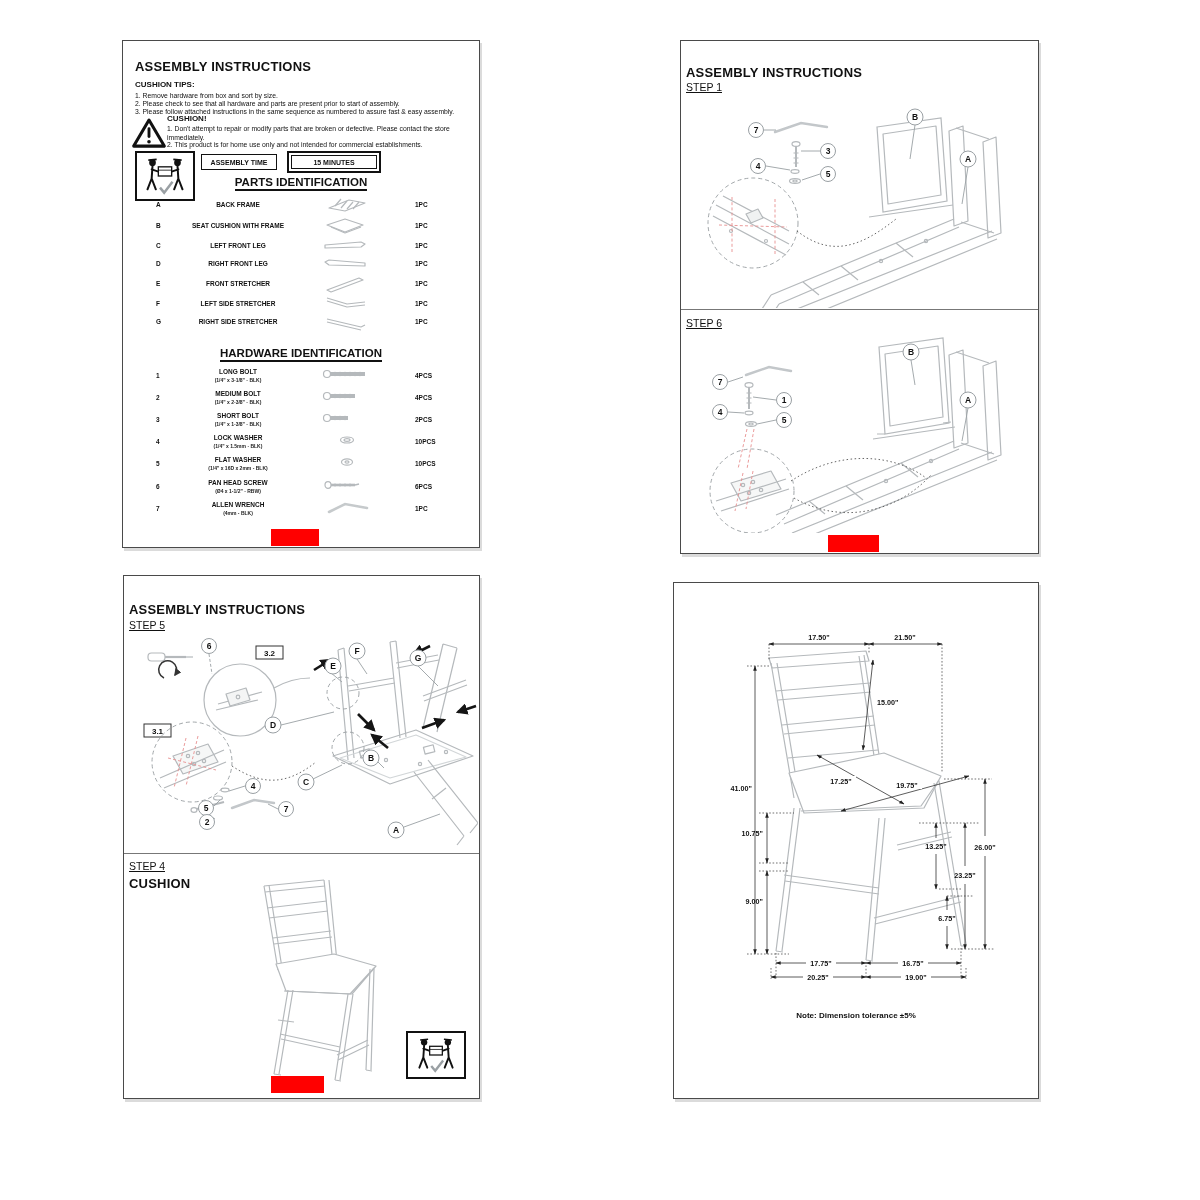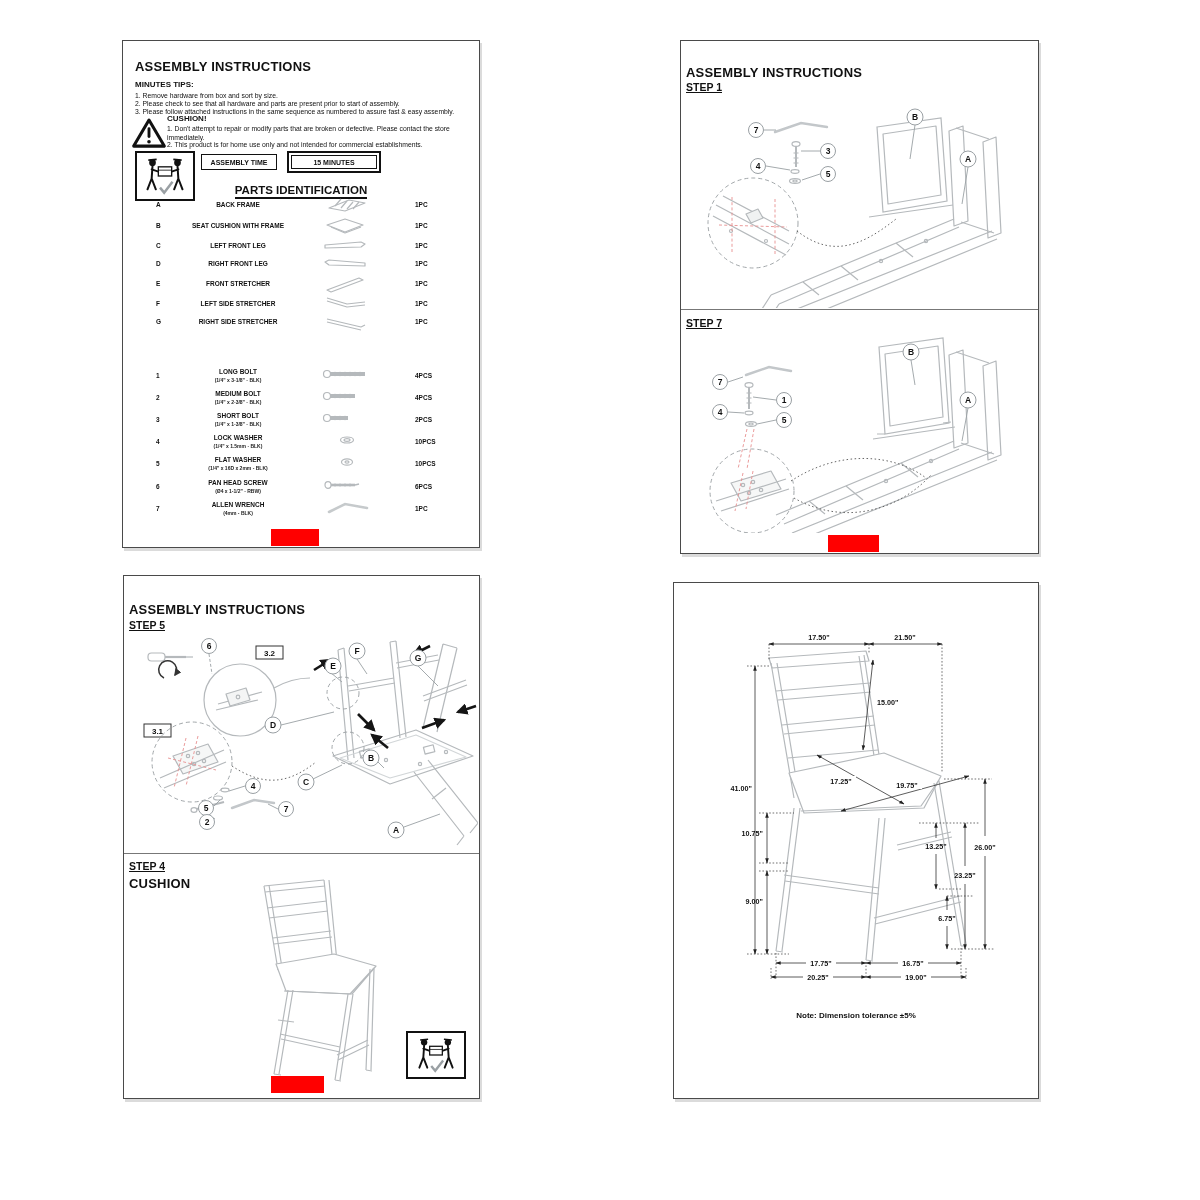--- a/index.html
+++ b/index.html
@@ -1,20 +1,20 @@
 <!DOCTYPE html>
 <html><head>
 <meta charset="utf-8">
 <style>
   html,body{margin:0;padding:0;background:#fff;width:1200px;height:1200px;font-family:"Liberation Sans",sans-serif;color:#111;}
   .canvas{position:relative;width:1200px;height:1200px;background:#fff;overflow:hidden;}
   .page{position:absolute;background:#fff;border:1px solid #4a4a4a;box-shadow:2px 3px 0 rgba(0,0,0,.14);}
   .abs{position:absolute;}
   .t-main{font-weight:bold;font-size:13px;letter-spacing:.2px;}
-  .t-step{font-weight:bold;font-size:10.5px;text-decoration:underline;}
+  .t-step{font-weight:normal;font-size:10.5px;text-decoration:underline;}
   .t-h2{font-weight:bold;font-size:11.5px;display:inline-block;border-bottom:2px solid #111;padding-bottom:1px;}
   .t-small{font-size:6.8px;line-height:8.5px;}
   .t-bold8{font-weight:bold;font-size:8px;}
   .cell{position:absolute;font-weight:bold;font-size:6.5px;}
   .spec{font-weight:bold;font-size:5px;color:#222;}
   .timebox{border:1.5px solid #111;display:flex;align-items:center;justify-content:center;font-weight:bold;font-size:7px;}
   .timebox2{border:2px solid #111;padding:2px;}
   .timebox2 .inner{border:1px solid #111;display:flex;align-items:center;justify-content:center;font-weight:bold;font-size:7px;height:100%;box-sizing:border-box;}
   .redblock{position:absolute;background:#FF0000;}
   .divider{position:absolute;left:0;height:1px;background:#777;}
@@ -38,21 +38,21 @@
   .blkarrow{stroke:#151515;stroke-width:2.6;}
   .pict{stroke:#111;fill:none;stroke-width:2.4;stroke-linecap:round;}
 </style>
 </head>
 <body>
 
 <div class="canvas">
 
   <div class="page" style="left:122px;top:40px;width:356px;height:506px;">
     <div class="abs t-main" style="left:12px;top:18px;">ASSEMBLY INSTRUCTIONS</div>
-    <div class="abs t-bold8" style="left:12px;top:39px;">MINUTES TIPS:</div>
+    <div class="abs t-bold8" style="left:12px;top:39px;">CUSHION TIPS:</div>
     <div class="abs t-small" style="left:12px;top:51px;width:335px;">1. Remove hardware from box and sort by size.</div>
     <div class="abs t-small" style="left:12px;top:59px;width:335px;">2. Please check to see that all hardware and parts are present prior to start of assembly.</div>
     <div class="abs t-small" style="left:12px;top:67px;width:335px;">3. Please follow attached instructions in the same sequence as numbered to assure fast &amp; easy assembly.</div>
 
     <svg class="abs" style="left:8px;top:76px;" width="36" height="33" viewBox="0 0 40 36">
       <path d="M20,3 L37,32 L3,32 Z" fill="#fff" stroke="#111" stroke-width="3.4" stroke-linejoin="round"></path>
       <rect x="18.4" y="11" width="3.2" height="12" rx="1.6" fill="#111"></rect>
       <circle cx="20" cy="27.2" r="2" fill="#111"></circle>
     </svg>
     <div class="abs t-bold8" style="left:44px;top:73px;">CUSHION!</div>
@@ -74,21 +74,21 @@
     </div>
     <div class="abs timebox" style="left:78px;top:113px;width:74px;height:14px;">
         <span>ASSEMBLY TIME</span>
       </div>
     <div class="abs timebox2" style="left:164px;top:110px;width:86px;height:14px;">
       <div class="inner">
           <span>15 MINUTES</span>
         </div>
     </div>
 
-    <div class="abs" style="left:0;top:139px;width:356px;text-align:center;">
+    <div class="abs" style="left:0;top:131px;width:356px;text-align:center;">
       <span class="t-h2">PARTS IDENTIFICATION</span>
     </div>
 
     <div>
       <div>
         <div class="cell" style="left:33px;top:160px;">A</div>
         <div class="cell" style="left:40px;top:160px;width:150px;text-align:center;">BACK FRAME</div>
         <svg class="abs" style="left:198px;top:155px;" width="48" height="16" viewBox="0 0 48 16">
             <g class="g" stroke="#ccd0d2">
               <path d="M8,12 L28,4 L44,7 L24,15 Z"></path>
@@ -153,20 +153,23 @@
         <div class="cell" style="left:40px;top:277px;width:150px;text-align:center;">RIGHT SIDE STRETCHER</div>
         <svg class="abs" style="left:198px;top:272px;" width="48" height="20" viewBox="0 0 48 20">
             <g class="g" stroke="#ccd0d2">
               <path d="M6,6 L40,14 L44,12 M6,9 L40,17"></path>
             </g>
           </svg>
         <div class="cell" style="left:292px;top:277px;">1PC</div>
       </div>
     </div>
 
+    <div class="abs" style="left:0;top:302px;width:356px;text-align:center;">
+      <span class="t-h2">HARDWARE IDENTIFICATION</span>
+    </div>
 
     <div>
       <div>
         <div class="cell" style="left:33px;top:331px;">1</div>
         <div class="cell" style="left:40px;top:327px;width:150px;text-align:center;">LONG BOLT</div>
         <div class="cell spec" style="left:40px;top:336px;width:150px;text-align:center;">(1/4" x 3-1/8" - BLK)</div>
         <svg class="abs" style="left:198px;top:326px;" width="52" height="14" viewBox="0 0 52 14">
             <g class="g" stroke="#c6cacc">
               <ellipse cx="6" cy="7" rx="3.5" ry="3.5"></ellipse>
               <line x1="9" y1="7" x2="44" y2="7" stroke-width="4"></line>
@@ -328,21 +331,21 @@
           <circle r="8"></circle>
           <text dy="3">B</text>
         </g>
       <g class="co" transform="translate(277,58)">
           <circle r="8"></circle>
           <text dy="3">A</text>
         </g>
     </svg>
 
     <div class="divider" style="top:268px;width:357px;"></div>
-    <div class="abs t-step" style="left:5px;top:276px;">STEP 7</div>
+    <div class="abs t-step" style="left:5px;top:276px;">STEP 6</div>
 
     <svg class="abs" style="left:10px;top:292px;" width="337" height="200" viewBox="0 0 337 200">
 
       <g class="g">
         <path d="M258,22 l14,-5 l5,93 l-14,5 z"></path>
         <path d="M292,33 l13,-5 l5,94 l-13,5 z"></path>
         <line x1="265" y1="19" x2="298" y2="30"></line>
         <line x1="270" y1="110" x2="303" y2="121"></line>
         <path d="M263,108 L85,182 M268,116 L93,191 M301,119 L101,200 M306,127 L109,207"></path>
         <path d="M210,130 l17,14 M155,153 l17,14 M118,168 l16,13"></path>

